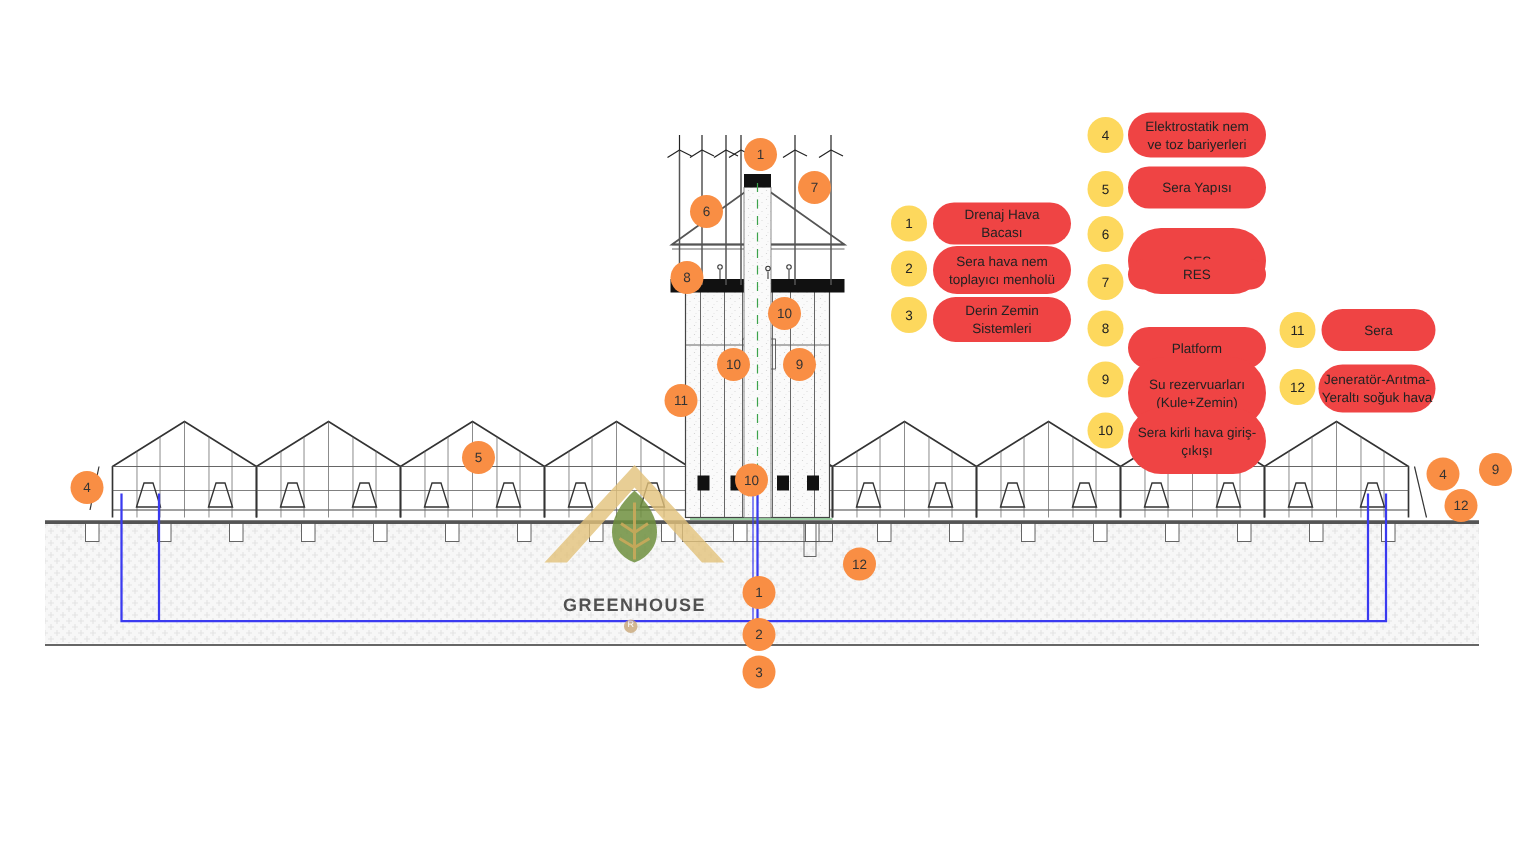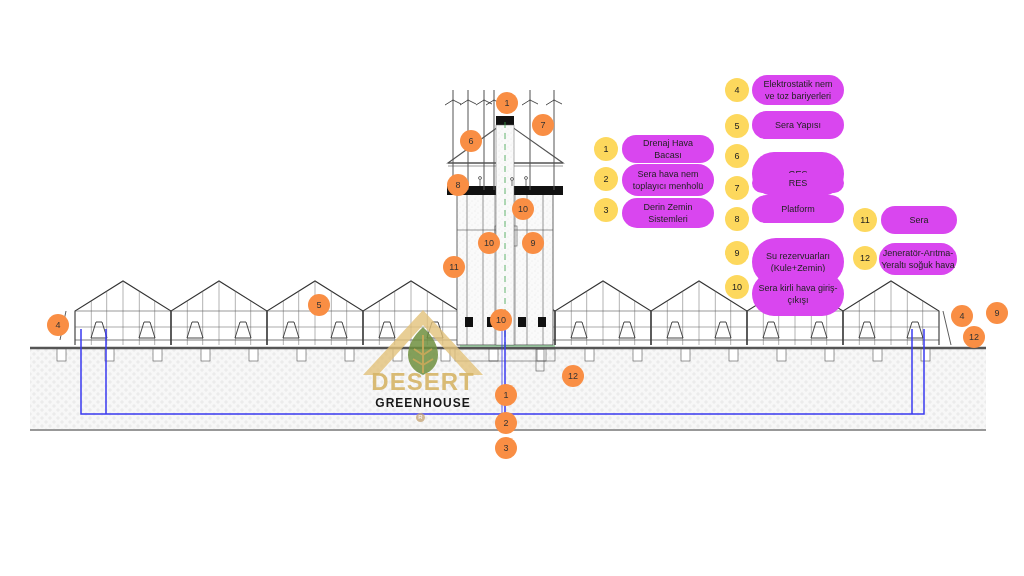--- a/index.html
+++ b/index.html
@@ -1,23 +1,23 @@
 <!DOCTYPE html>
 <html><head>
 <meta charset="utf-8">
 <style>
   html, body { margin: 0; padding: 0; background: #ffffff; }
   body { width: 1024px; height: 576px; position: relative; overflow: hidden; font-family: "Liberation Sans", sans-serif; }
   #stage { position: absolute; left: 0; top: 0; width: 1024px; height: 576px; }
-  .pill { position: absolute; background: #d946ef; border-radius: 999px; display: flex; align-items: center; justify-content: center; text-align: center; font-size: 9px; line-height: 12px; color: #222; padding: 0 6px; box-sizing: border-box; }
+  .pill { position: absolute; background: #ef4444; border-radius: 999px; display: flex; align-items: center; justify-content: center; text-align: center; font-size: 9px; line-height: 12px; color: #222; padding: 0 6px; box-sizing: border-box; }
   .ycirc { position: absolute; width: 24px; height: 24px; border-radius: 50%; background: #FDD85D; display: flex; align-items: center; justify-content: center; font-size: 9px; color: #222; }
   .ocirc { position: absolute; width: 22px; height: 22px; border-radius: 50%; background: #F98E44; display: flex; align-items: center; justify-content: center; font-size: 9px; color: #333; }
   .logo { position: absolute; left: 358px; top: 305px; width: 130px; height: 120px; }
   .logo-word1 { position: absolute; left: 365px; top: 368px; width: 116px; text-align: center; font-weight: bold; font-size: 24px; color: #D6B567; letter-spacing: 1px; opacity: 0.9; }
-  .logo-word2 { position: absolute; left: 365px; top: 396px; width: 116px; text-align: center; font-weight: bold; font-size: 12px; color: #000000; letter-spacing: 1px; opacity: 0.9; }
+  .logo-word2 { position: absolute; left: 365px; top: 396px; width: 116px; text-align: center; font-weight: bold; font-size: 12px; color: #404040; letter-spacing: 1px; opacity: 0.9; }
   .logo-reg { position: absolute; left: 416px; top: 413px; width: 9px; height: 9px; border-radius: 50%; background: #C9A87A; color: #fff; font-size: 6px; text-align: center; line-height: 9px; opacity: 0.8; }
 </style>
 </head>
 <body>
 
 <div id="stage">
   <svg id="drawing" width="1024" height="576" viewBox="0 0 1024 576" xmlns="http://www.w3.org/2000/svg">
     <defs>
       <pattern id="soil" width="8" height="8" patternUnits="userSpaceOnUse">
         <rect width="8" height="8" fill="#f7f7f7"></rect>
@@ -270,21 +270,20 @@
       <line x1="502" y1="330" x2="502" y2="414" stroke-width="0.8"></line>
     </g>
   </svg>
 
   
   <svg class="logo" viewBox="0 0 130 120">
     <polygon points="65,5 5,70 20,70 65,20 110,70 125,70" fill="#E2C27A" opacity="0.8"></polygon>
     <path d="M65 22 C45 40 45 62 65 70 C85 62 85 40 65 22 Z" fill="#6E8F3E" opacity="0.85"></path>
     <path d="M65 30 V68 M65 50 L56 44 M65 50 L74 44 M65 60 L55 54 M65 60 L75 54" stroke="#C9A85A" stroke-width="2" fill="none" opacity="0.9"></path>
   </svg>
-  <div class="logo-word1">DESERT</div>
   <div class="logo-word2">GREENHOUSE</div>
   <div class="logo-reg">R</div>
 
   
   <div class="ocirc" style="left:496px;top:92px">1</div>
   <div class="ocirc" style="left:532px;top:114px">7</div>
   <div class="ocirc" style="left:460px;top:130px">6</div>
   <div class="ocirc" style="left:447px;top:174px">8</div>
   <div class="ocirc" style="left:512px;top:198px">10</div>
   <div class="ocirc" style="left:478px;top:232px">10</div>
@@ -318,21 +317,21 @@
     <div class="ycirc" style="left:725px;top:114px">5</div>
     <div class="pill" style="left:752px;top:111px;width:92px;height:28px">Sera Yapısı</div>
 
     <div class="ycirc" style="left:725px;top:144px">6</div>
     <div class="pill" style="left:752px;top:152px;width:92px;height:44px">GES</div>
 
     <div class="ycirc" style="left:725px;top:176px">7</div>
     <div class="pill" style="left:752px;top:173px;width:92px;height:20px">RES</div>
 
     <div class="ycirc" style="left:725px;top:207px">8</div>
-    <div class="pill" style="left:752px;top:195px;width:92px;height:28px">Platform</div>
+    <div class="pill" style="left:752px;top:218px;width:92px;height:28px">Platform</div>
 
     <div class="ycirc" style="left:725px;top:241px">9</div>
     <div class="pill" style="left:752px;top:238px;width:92px;height:48px">Su rezervuarları (Kule+Zemin)</div>
 
     <div class="ycirc" style="left:725px;top:275px">10</div>
     <div class="pill" style="left:752px;top:272px;width:92px;height:44px">Sera kirli hava giriş-çıkışı</div>
 
     <div class="ycirc" style="left:853px;top:208px">11</div>
     <div class="pill" style="left:881px;top:206px;width:76px;height:28px">Sera</div>
 

